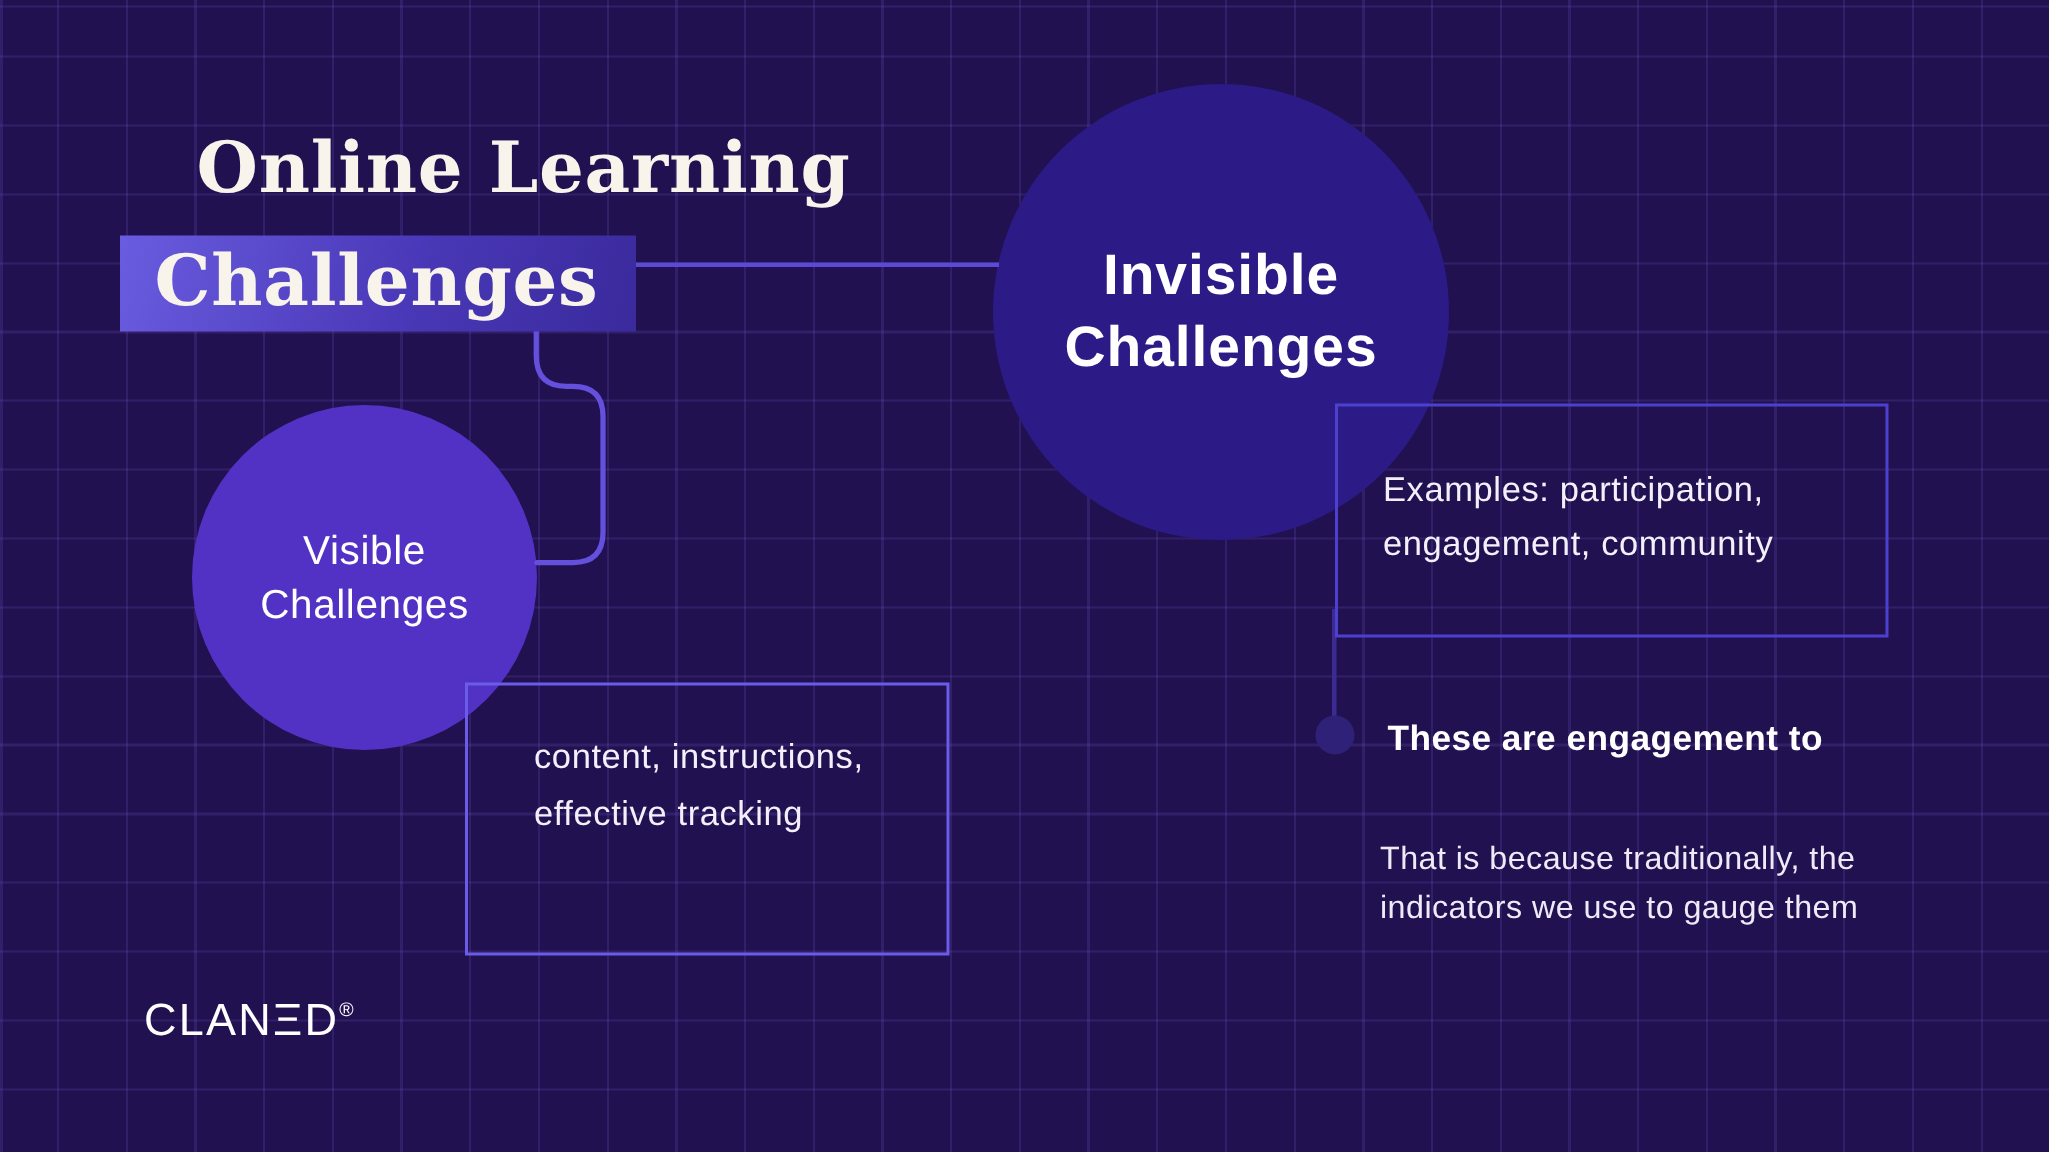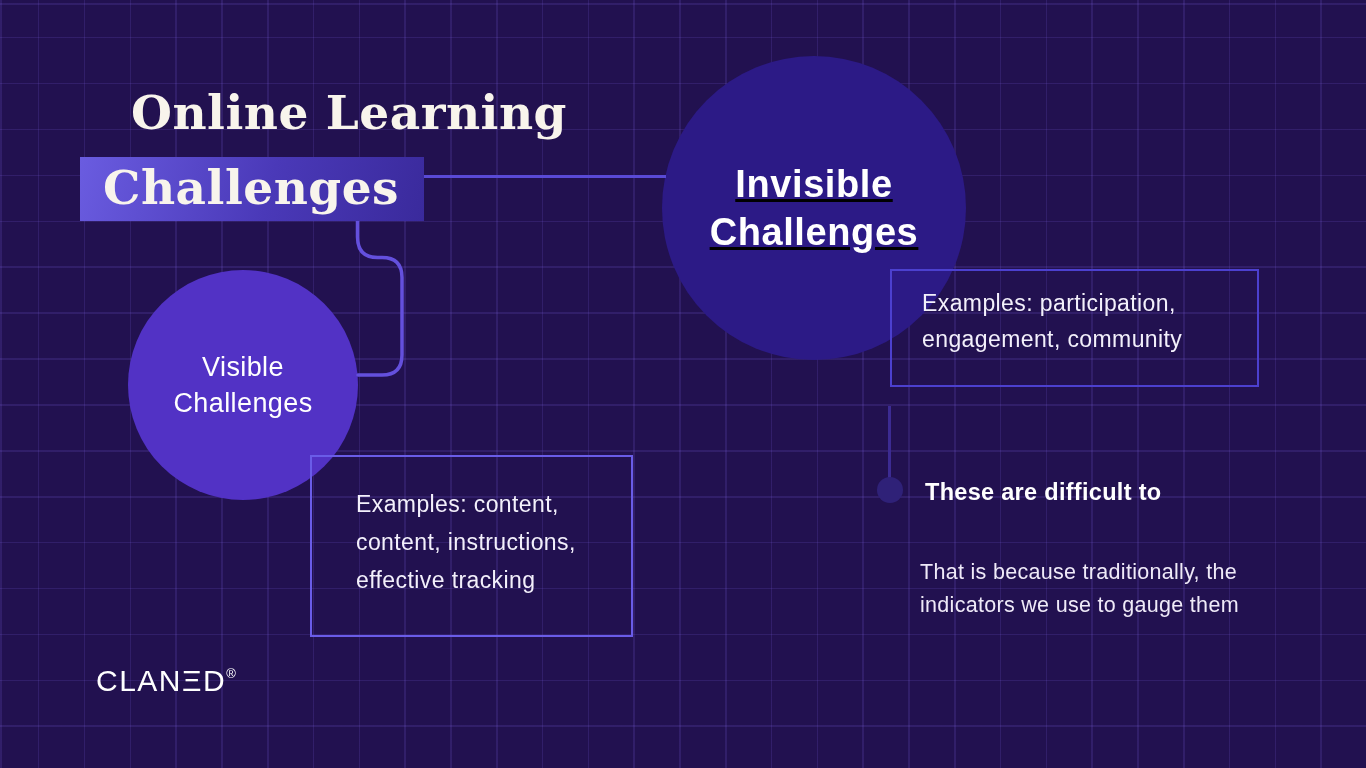--- a/index.html
+++ b/index.html
@@ -31,33 +31,33 @@
     font-weight:700; font-size:47px; color:#f8f4ec; letter-spacing:0.5px;
     white-space:nowrap;
   }
 
   
   .circle{ position:absolute; border-radius:50%; display:flex; flex-direction:column;
            align-items:center; justify-content:center; text-align:center; }
   .circle-visible{ left:128px; top:270px; width:230px; height:230px; background:#5232c5; }
   .circle-visible .ln{ display:block; font-weight:400; font-size:27px; line-height:36px;
            color:#ffffff; letter-spacing:0.4px; }
-  .circle-invisible{ left:662px; top:56px; width:304px; height:304px; background:#2c1a86;text-decoration:underline; }
+  .circle-invisible{ left:662px; top:56px; width:304px; height:304px; background:#2c1a86; }
   .circle-invisible .ln{ display:block; font-weight:700; font-size:38px; line-height:48px;
            color:#ffffff; letter-spacing:0.6px; }
 
   
   .connector-svg{ position:absolute; left:0; top:0; width:1366px; height:768px; }
 
   
   .box{ position:absolute; background:transparent; }
   .box-left{ left:310px; top:455px; width:323px; height:182px; border:2px solid #6a5ce8;
              padding:28px 0 0 44px; }
-  .box-right{ left:890px; top:269px; width:369px; height:118px; border:2px solid #4c40cf;
-              padding:14px 0 0 30px; }
+  .box-right{ left:890px; top:269px; width:369px; height:156px; border:2px solid #4c40cf;
+              padding:37px 0 0 30px; }
   .box .ln{ display:block; font-size:23px; line-height:38px; letter-spacing:0.4px;
             color:#f3f0fb; white-space:nowrap; }
   .box-right .ln{ line-height:36px; }
 
   
   .bullet-dot{ position:absolute; left:877px; top:477px; width:26px; height:26px;
                border-radius:50%; background:#2f2178; }
   .note-heading{ position:absolute; left:925px; top:473px; }
   .note-heading .ln{ display:block; font-weight:700; font-size:23.5px; line-height:39px;
                      letter-spacing:0.3px; color:#ffffff; white-space:nowrap; }
@@ -90,33 +90,32 @@
     <path d="M357.5 221 V237 Q357.5 257.5 377.5 257.5 H382 Q402 257.5 402 277.5 V355 Q402 375 382 375 H358" stroke="#6450dd" stroke-width="3.5" fill="none" stroke-linecap="round" stroke-linejoin="round"></path>
     <path d="M889.5 406 V478" stroke="#3c2b92" stroke-width="3" fill="none"></path>
   </svg>
 
   <div class="title-line1">Online Learning</div>
   <div class="title-highlight">
     <span class="title-line2">Challenges</span>
   </div>
 
   <div class="box box-left">
-    <span class="ln">Examples: content,</span>
     <span class="ln">content, instructions,</span>
     <span class="ln">effective tracking</span>
   </div>
 
   <div class="box box-right">
     <span class="ln">Examples: participation,</span>
     <span class="ln">engagement, community</span>
   </div>
 
   <div class="bullet-dot"></div>
   <div class="note-heading">
-    <span class="ln">These are difficult to</span>
+    <span class="ln">These are engagement to</span>
   </div>
   <div class="note-body">
     <span class="ln">That is because traditionally, the</span>
     <span class="ln">indicators we use to gauge them</span>
   </div>
 
   <div class="brand"><span>CLANΞD</span><sup>®</sup></div>
 
 </div>
 

